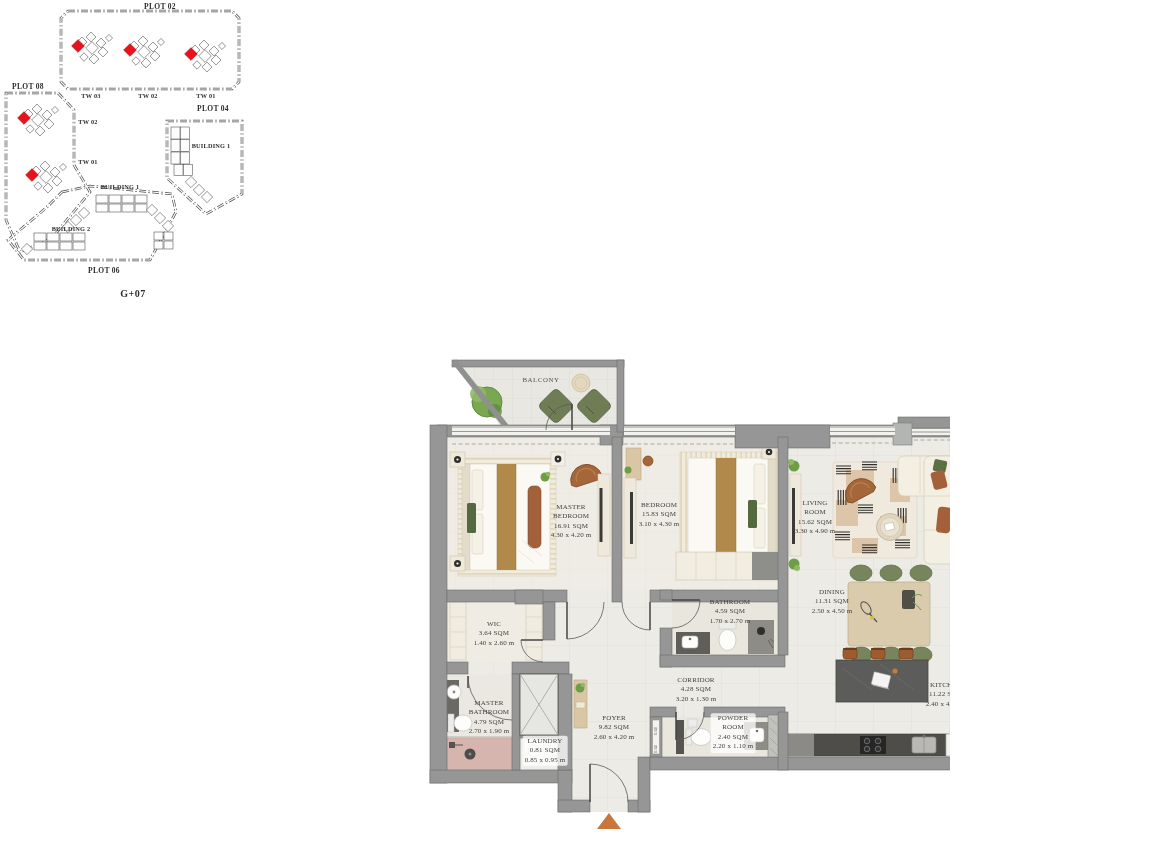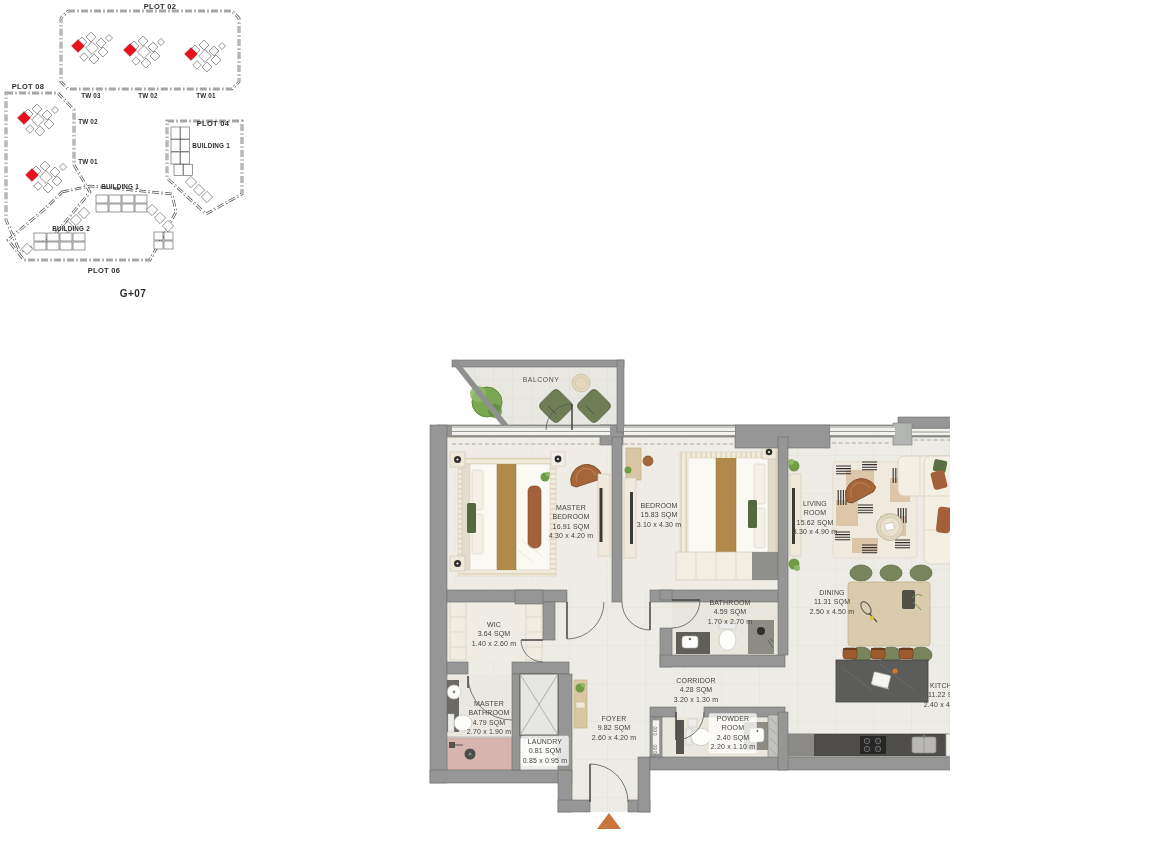--- a/index.html
+++ b/index.html
@@ -1,17 +1,17 @@
 <!DOCTYPE html>
 <html><head>
 <meta charset="utf-8">
 <style>
   html,body{margin:0;padding:0;background:#fff;}
   .canvas{position:relative;width:950px;height:855px;background:#fff;overflow:hidden;
-          font-family:Liberation Sans, sans-serif;}
+          font-family:Liberation Serif, serif;}
   svg.draw{position:absolute;left:0;top:0;}
   
   .room-label{position:absolute;transform:translate(-50%,-50%);text-align:center;
     font-size:7px;line-height:1.35;color:#45443f;letter-spacing:.15px;white-space:nowrap;z-index:5;}
   .room-label .rname{display:inline-block;white-space:normal;}
   .room-label .rarea,.room-label .rdim{display:block;}
   .room-label.balc{font-size:6.8px;letter-spacing:.6px;color:#56554f;}
   .room-label.plate{background:rgba(255,255,255,.75);padding:1px 2px;border-radius:2px;}
   
   .sp{position:absolute;transform:translate(-50%,-50%);font-weight:700;color:#2d2d2d;
@@ -477,21 +477,21 @@
     </g>
     <path d="M981,502 l5,4 -5,4 5,4 -5,4 5,4 -5,4 5,4 -5,4 5,4 -5,4 5,4 -5,4" stroke="#8e8e8c" stroke-width="0.7" fill="none"></path>
 
     <polygon points="609,813 597,829 621,829" fill="#c8763c"></polygon>
   </g>
 </svg>
 
 <div class="sp plot" style="left:160px;top:6px">PLOT 02</div>
 <div class="sp plot" style="left:28px;top:86px">PLOT 08</div>
 <div class="sp plot" style="left:104px;top:270px">PLOT 06</div>
-<div class="sp plot" style="left:213px;top:123px">PLOT 04</div>
+<div class="sp plot" style="left:213px;top:108px">PLOT 04</div>
 <div class="sp sub" style="left:91px;top:95px">TW 03</div>
 <div class="sp sub" style="left:148px;top:95px">TW 02</div>
 <div class="sp sub" style="left:206px;top:95px">TW 01</div>
 <div class="sp sub" style="left:88px;top:121px">TW 02</div>
 <div class="sp sub" style="left:88px;top:161px">TW 01</div>
 <div class="sp sub" style="left:120px;top:186px">BUILDING 1</div>
 <div class="sp sub" style="left:71px;top:228px">BUILDING 2</div>
 <div class="sp sub" style="left:211px;top:145px">BUILDING 1</div>
 <div class="sp level" style="left:133px;top:293px">G+07</div>
 

